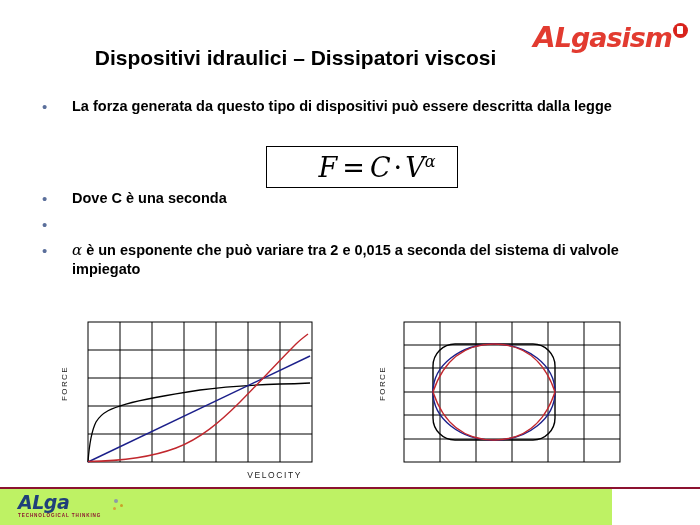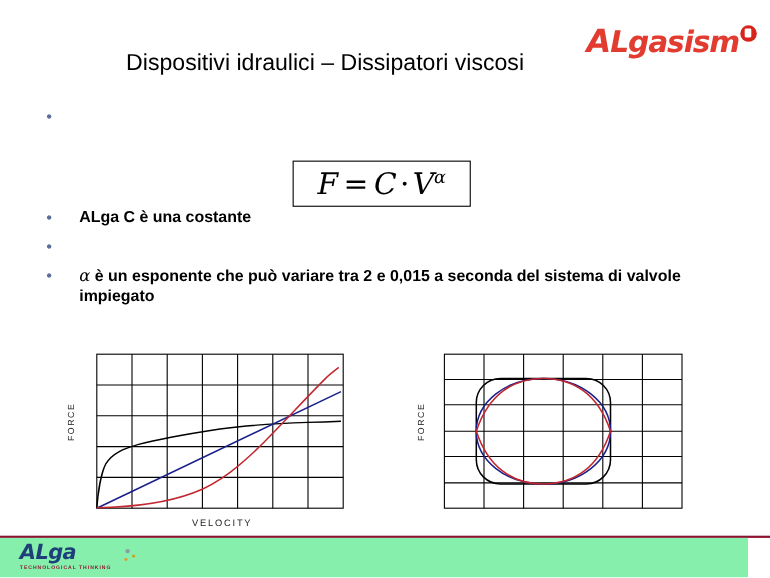--- a/index.html
+++ b/index.html
@@ -72,21 +72,21 @@
     border-radius: 1px;
   }
 
   
   #slide-title {
     position: absolute;
     left: 0; top: 46px;
     width: 591px;
     text-align: center;
     font-size: 21px;
-    font-weight: normal;
+    font-weight: bold;
     color: #000000;
     letter-spacing: 0px;
   }
 
   
   #body-bullets {
     position: absolute;
     left: 40px; top: 97px;
     width: 600px;
   }
@@ -119,20 +119,21 @@
   
   #formula-box {
     position: absolute;
     left: 266px; top: 146px;
     width: 160px; height: 40px;
     border: 1px solid #000000;
     background: #ffffff;
     display: flex;
     align-items: center;
     justify-content: center;
+    padding-left: 30px;
   }
   #formula-text {
     font-family: "DejaVu Serif", serif;
     font-style: italic;
     font-size: 27px;
     color: #000000;
     white-space: nowrap;
   }
   #formula-text .op { font-style: normal; }
   #formula-text sup { font-size: 16px; vertical-align: super; font-style: italic; }
@@ -150,37 +151,37 @@
     color: #222222;
     writing-mode: vertical-rl;
     transform: rotate(180deg);
     white-space: nowrap;
   }
   .xlab {
     position: absolute;
     font-size: 8.5px;
     letter-spacing: 1.6px;
     color: #222222;
-    text-align: center;
+    text-align: right;
     white-space: nowrap;
   }
   .plot-svg { display: block; }
 
   
   #footer-rule {
     position: absolute;
     left: 0; top: 487px;
     width: 700px; height: 2px;
     background: #8c1230;
   }
   #footer {
     position: absolute;
     left: 0; top: 489px;
-    width: 680px; height: 36px;
-    background: #86efac;
+    width: 612px; height: 36px;
+    background: #bef264;
   }
   #footer-logo {
     position: absolute;
     left: 18px; top: 3px;
     width: 120px;
   }
   #footer-logo .fl-word {
     font-family: "DejaVu Sans", sans-serif;
     font-weight: bold;
     font-style: italic;
@@ -223,27 +224,28 @@
   <span class="wordmark"><span class="big">A</span><span>Lgasism</span></span>
   <span class="badge"></span>
 </div>
 
 <div id="slide-title">Dispositivi idraulici – Dissipatori viscosi</div>
 
 <div id="body-bullets">
 
   <div class="bullet-row b1">
     <div class="bullet-mark">•</div>
+    <div class="bullet-text">La forza generata da questo tipo di dispositivi può essere descritta dalla legge</div>
   </div>
 
   <div style="height:62px"></div>
 
   <div class="bullet-row b2">
     <div class="bullet-mark">•</div>
-    <div class="bullet-text">ALga C è una costante</div>
+    <div class="bullet-text">Dove C è una seconda</div>
   </div>
 
   <div class="bullet-row b3">
     <div class="bullet-mark">•</div>
   </div>
 
   <div class="bullet-row b4">
     <div class="bullet-mark">•</div>
     <div class="bullet-text"><span class="alpha-g">α</span><span> è un esponente che può variare tra 2 e 0,015 a seconda del sistema di valvole impiegato</span></div>
   </div>

